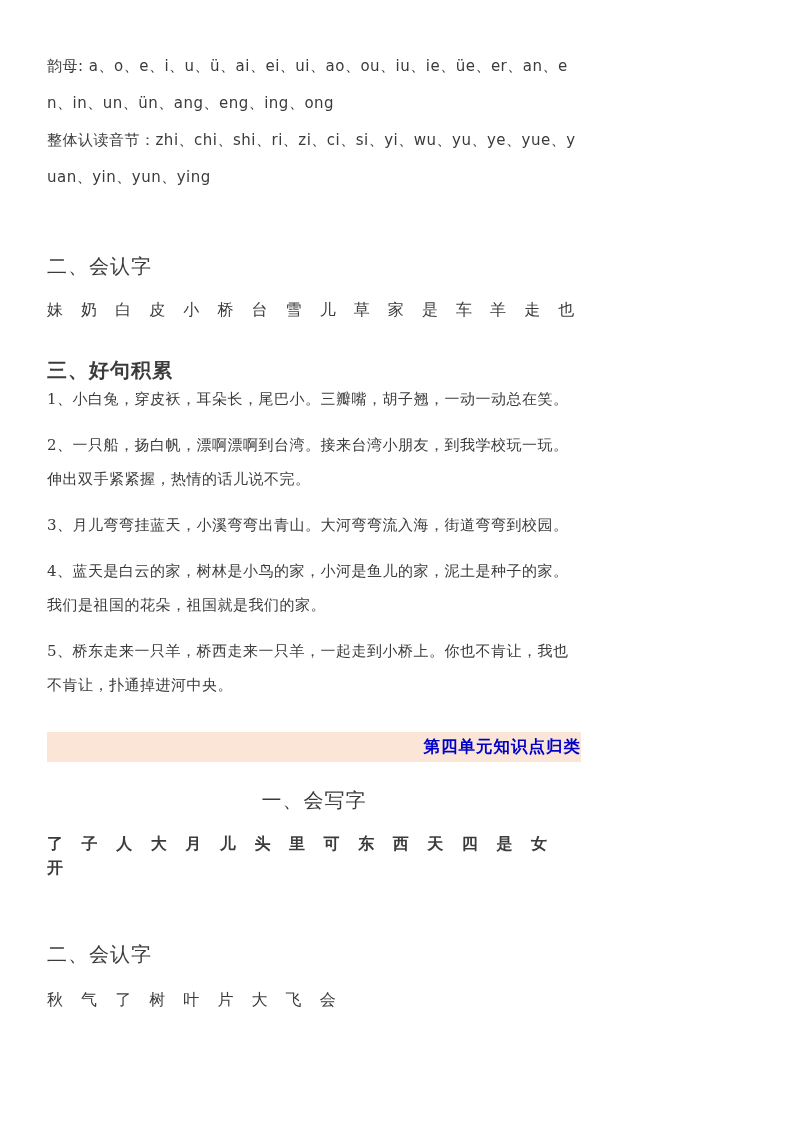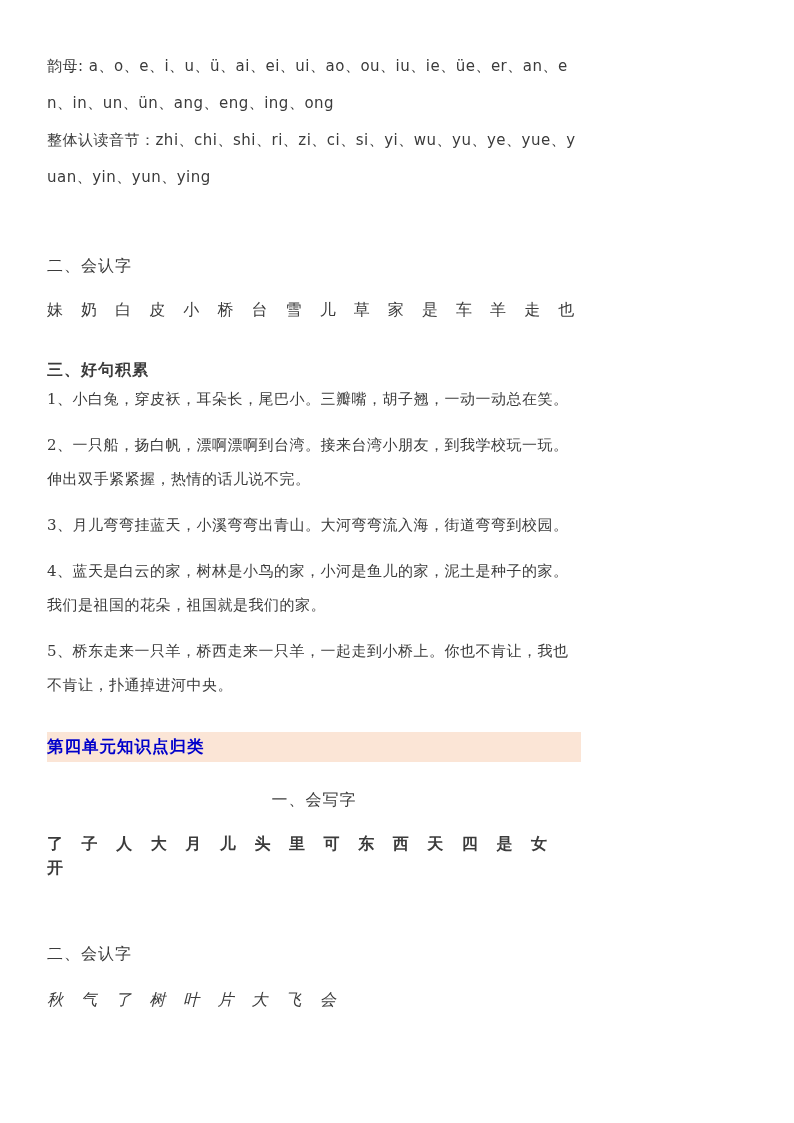--- a/index.html
+++ b/index.html
@@ -18,21 +18,21 @@
   }
   
   .pinyin {
     font-size: 15px;
     line-height: 37px;
     letter-spacing: 0.5px;
     word-break: break-all;
   }
   
   .heading {
-    font-size: 16px;
+    font-size: 20px;
     line-height: 24px;
     letter-spacing: 1px;
   }
   
   .charrow {
     font-size: 16px;
     line-height: 24px;
     word-spacing: 13px;
     font-family: "DejaVu Serif", "Liberation Serif", serif;
   }
@@ -48,32 +48,32 @@
   .mt-b { margin-top: 20px; }  
   .mt-c { margin-top: 36px; font-weight: bold; }  
   .mt-d { margin-top: 0; }  
   .banner {
     margin-top: 30px;
     width: 100%;
     height: 30px;
     background: #fbe5d6;
     display: flex;
     align-items: center;
-    justify-content: flex-start;
+    justify-content: flex-end;
   }
   .banner-title {
     color: #0000cb;
     font-weight: bold;
     font-size: 16.5px;
     letter-spacing: 1px;
   }
   .mt-e { margin-top: 26px; text-align: center; }  
   .mt-f { margin-top: 20px; font-weight: bold; }  
   .mt-g { margin-top: 62px; }  
-  .mt-h { margin-top: 22px; font-style: italic; }  
+  .mt-h { margin-top: 22px; }  
 </style>
 </head>
 <body>
 
 <div class="page">
 
   <p class="pinyin">韵母: a、o、e、i、u、ü、ai、ei、ui、ao、ou、iu、ie、üe、er、an、en、in、un、ün、ang、eng、ing、ong</p>
 
   <p class="pinyin">整体认读音节：zhi、chi、shi、ri、zi、ci、si、yi、wu、yu、ye、yue、yuan、yin、yun、ying</p>
 

